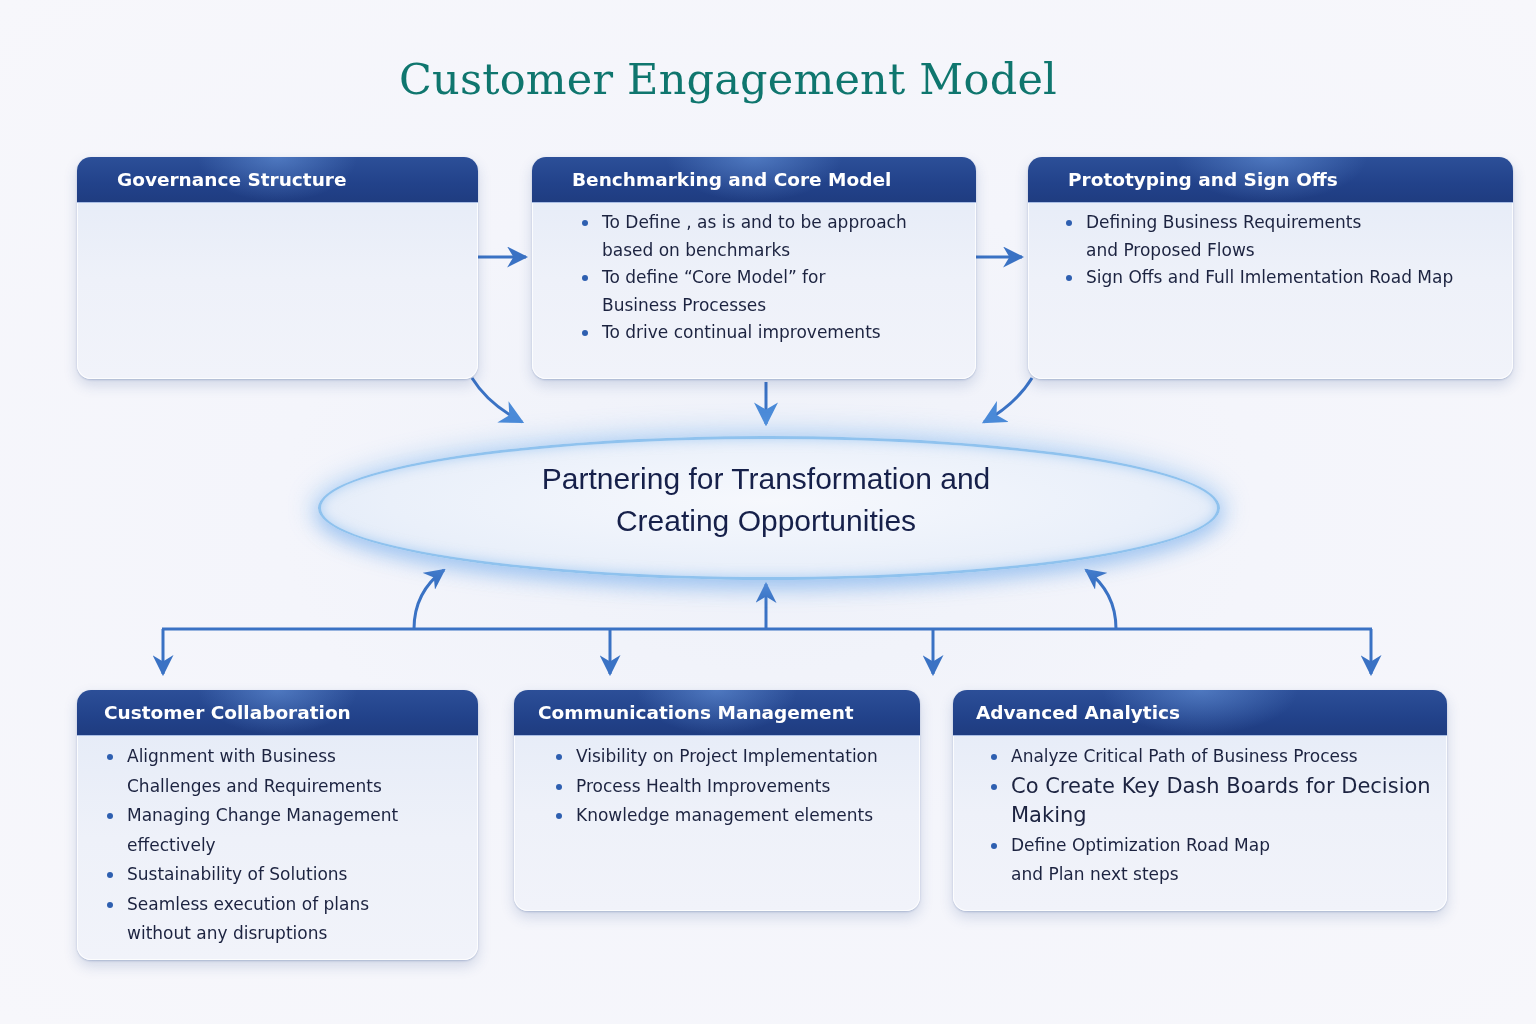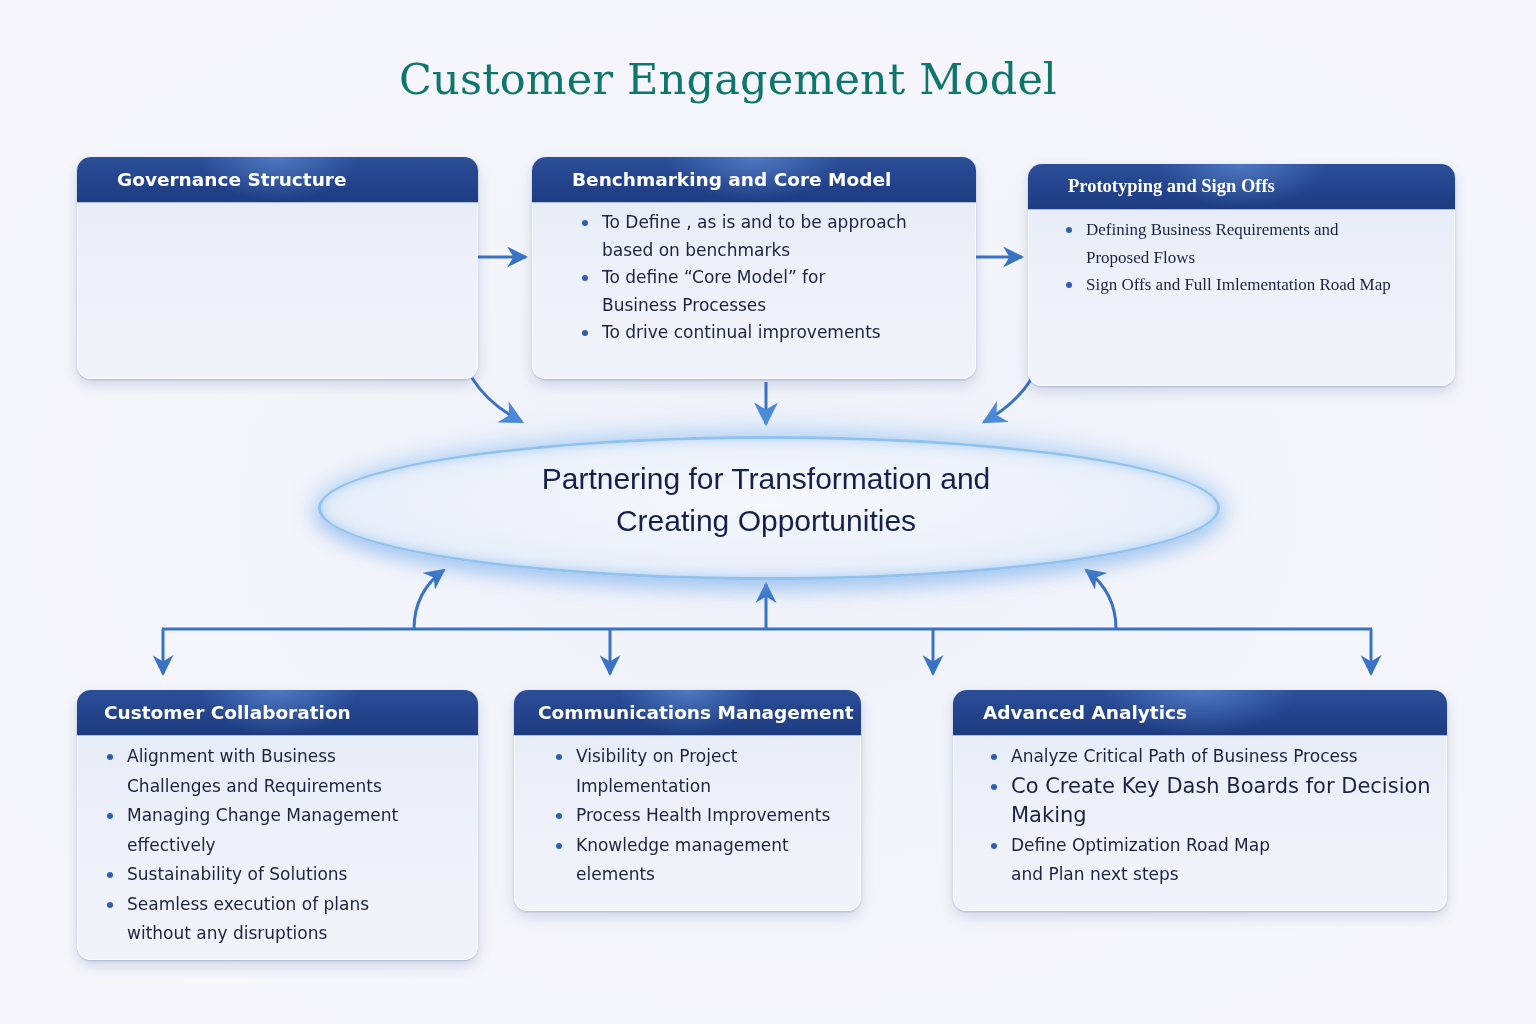--- a/index.html
+++ b/index.html
@@ -109,21 +109,21 @@
     <div class="card-header">
         <span>Benchmarking and Core Model</span>
       </div>
     <ul style="padding-left:48px;">
       <li style="width:320px;">To Define , as is and to be approach based on benchmarks</li>
       <li style="width:260px;">To define “Core Model” for Business Processes</li>
       <li>To drive continual improvements</li>
     </ul>
   </div>
 
-  <div class="card" style="left:1028px; top:164px; width:427px; height:222px;font-family:Liberation Serif, serif;">
+  <div class="card" style="left:1028px; top:157px; width:485px; height:222px;">
     <div class="card-header">
         <span>Prototyping and Sign Offs</span>
       </div>
     <ul style="padding-left:36px;">
       <li style="width:310px;">Defining Business Requirements and Proposed Flows</li>
       <li style="width:370px;">Sign Offs and Full Imlementation Road Map</li>
     </ul>
   </div>
 </div>
 
@@ -139,33 +139,33 @@
         <span>Customer Collaboration</span>
       </div>
     <ul style="padding-left:28px;">
       <li style="width:280px;">Alignment with Business Challenges and Requirements</li>
       <li style="width:300px;">Managing Change Management effectively</li>
       <li>Sustainability of Solutions</li>
       <li style="width:270px;">Seamless execution of plans without any disruptions</li>
     </ul>
   </div>
 
-  <div class="card" style="left:514px; top:690px; width:347px; height:221px;">
+  <div class="card" style="left:514px; top:690px; width:406px; height:221px;">
     <div class="card-header" style="padding-left:24px;">
         <span>Communications Management</span>
       </div>
     <ul style="padding-left:40px;">
       <li>Visibility on Project Implementation</li>
       <li>Process Health Improvements</li>
       <li>Knowledge management elements</li>
     </ul>
   </div>
 
   <div class="card" style="left:953px; top:690px; width:494px; height:221px;">
-    <div class="card-header" style="padding-left:30px;">
+    <div class="card-header" style="padding-left:23px;">
         <span>Advanced Analytics</span>
       </div>
     <ul style="padding-left:36px;">
       <li>Analyze Critical Path of Business Process</li>
       <li style="font-size:21px;">Co Create Key Dash Boards for Decision Making</li>
       <li style="width:290px;">Define Optimization Road Map and Plan next steps</li>
     </ul>
   </div>
 </div>
 

